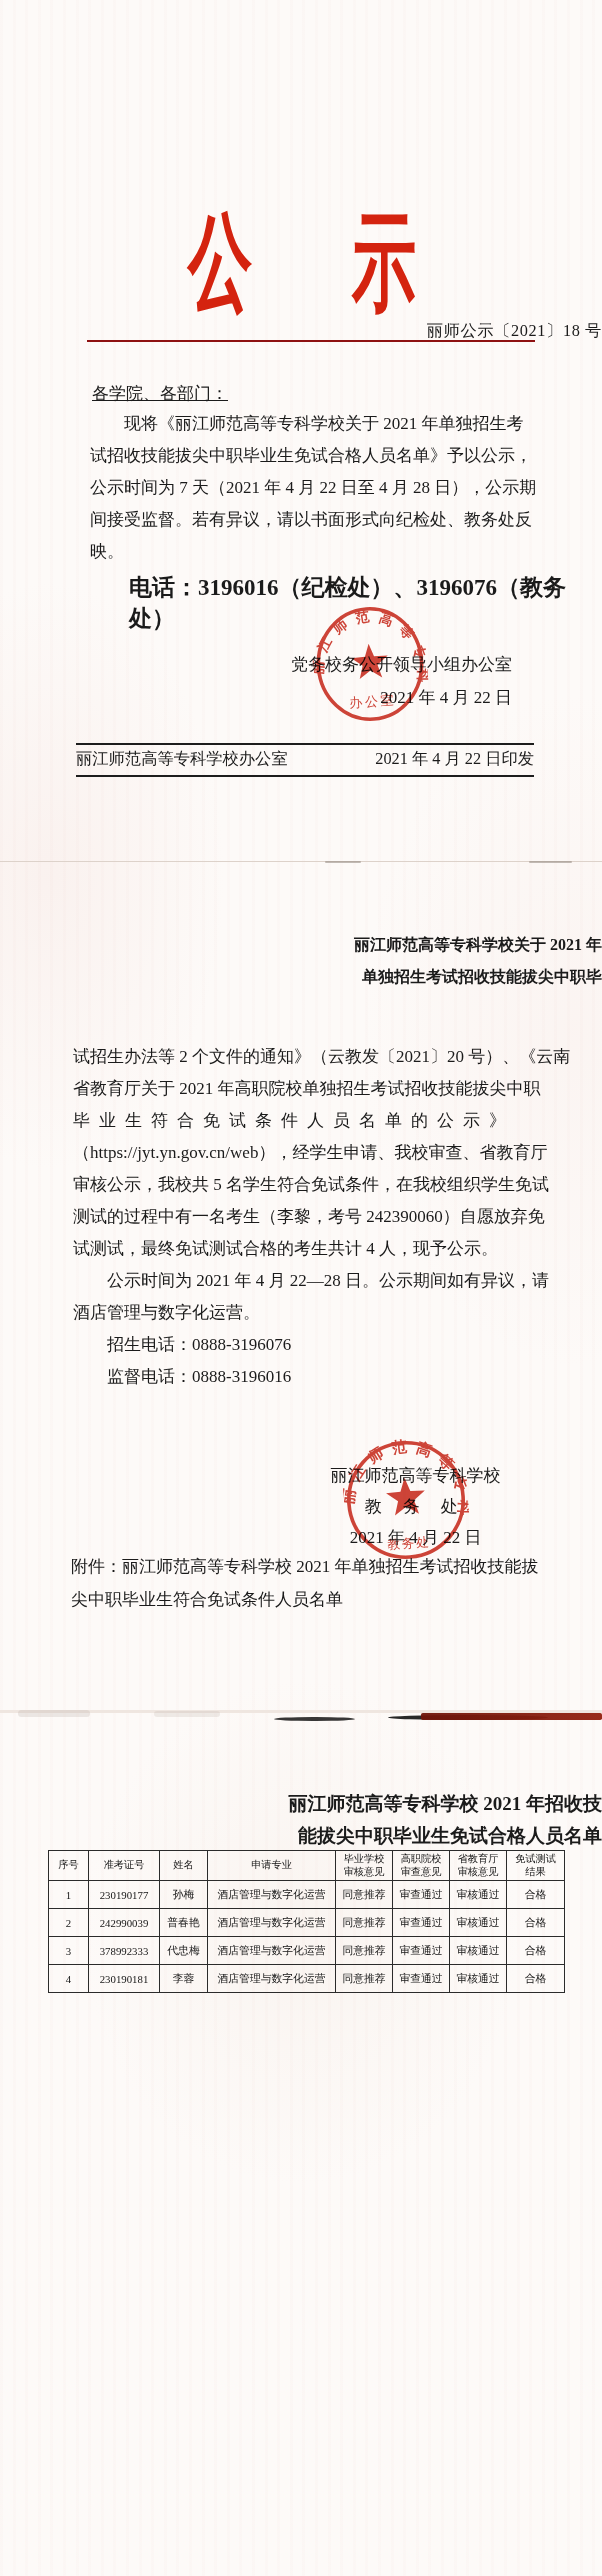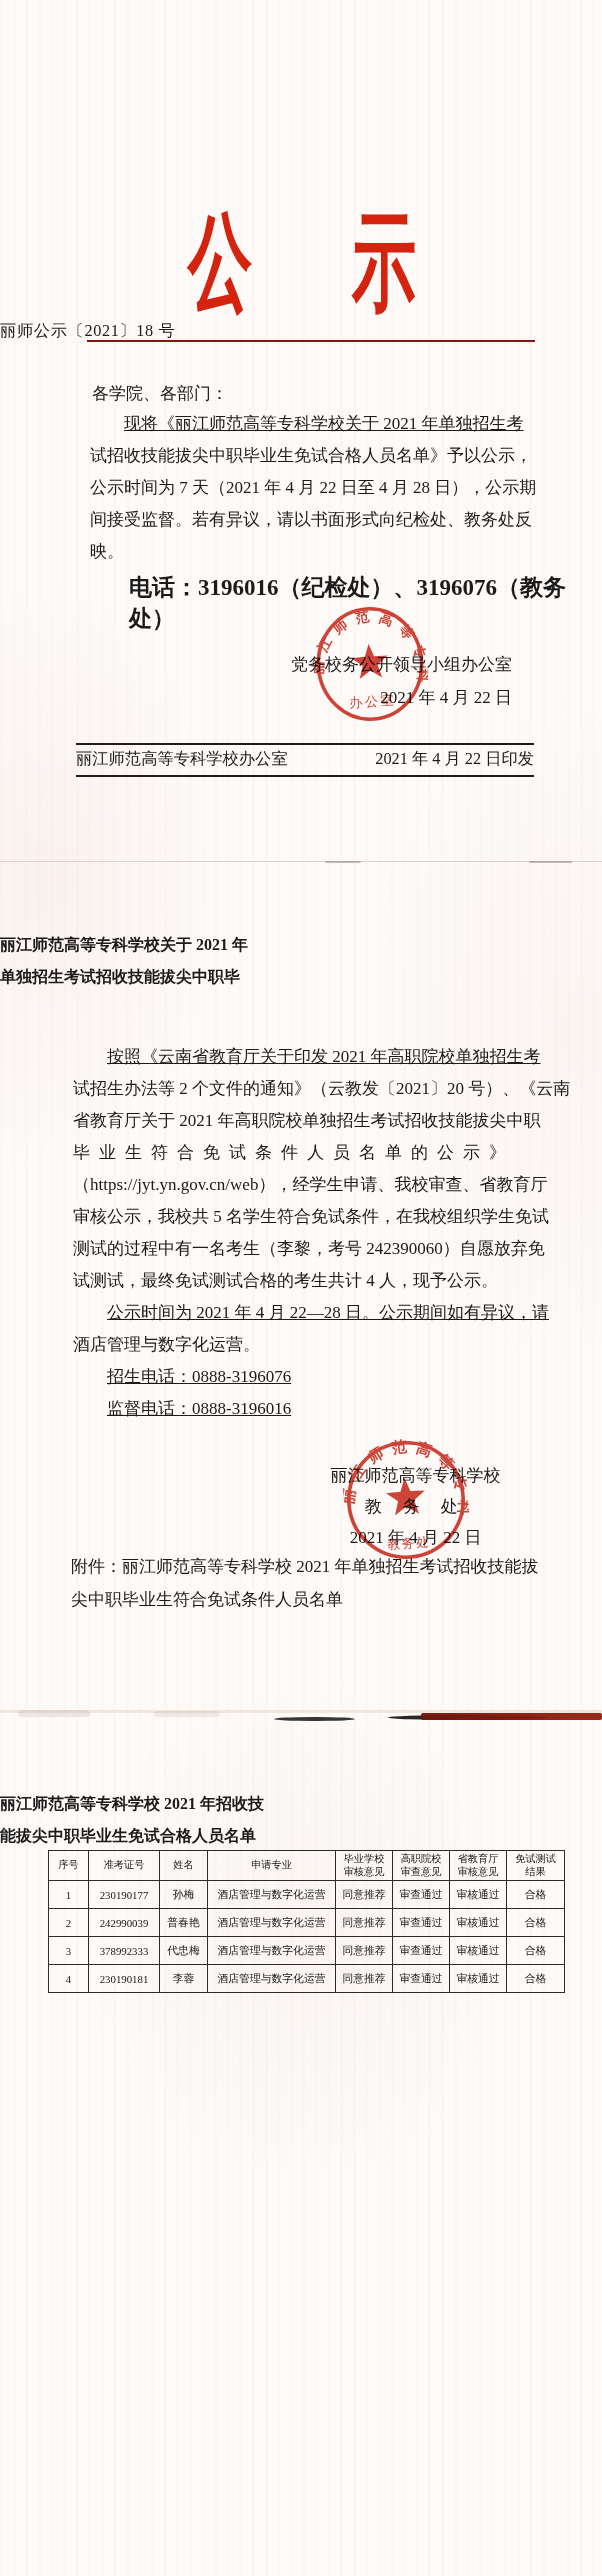--- a/index.html
+++ b/index.html
@@ -7,52 +7,52 @@
     position:relative;width:602px;height:2576px;margin:0 auto;overflow:hidden;
     background:
       repeating-linear-gradient(90deg, rgba(231,196,190,0.06) 0 3px, rgba(255,255,255,0) 3px 12.6px),
       radial-gradient(253px 421px at 8% 34%, rgba(236,203,196,0.18), rgba(255,255,255,0) 70%),
       radial-gradient(301px 482px at 95% 40%, rgba(238,210,203,0.14), rgba(255,255,255,0) 70%),
       radial-gradient(313px 361px at 50% 75%, rgba(240,228,218,0.25), rgba(255,255,255,0) 70%),
       #fdfaf8;
     font-family:"Liberation Serif","DejaVu Serif",serif;color:#1b1b1b;
   }
   .abs{position:absolute;}
-  .ctr{left:0;width:602px;text-align:left;}
+  .ctr{left:0;width:602px;text-align:right;}
   .bigchar{
     position:absolute;top:203px;width:138px;text-align:center;
     font-size:107px;line-height:120px;font-weight:bold;color:#d4230f;
     transform:scaleX(0.60);transform-origin:50% 50%;
   }
   .docnum{top:320px;font-size:16.3px;letter-spacing:0.6px;}
   .rule{top:340px;left:87px;width:448px;height:2.4px;background:#8e1111;}
-  .salut{top:382px;left:92px;font-size:17px;}
+  .salut{top:382px;left:92px;font-size:17px;text-decoration:underline;}
   .bodyblock{font-size:17px;line-height:32px;white-space:nowrap;}
-  .bodyblock .bline.indent{text-indent:34px;text-decoration:underline;}
+  .bodyblock .bline.indent{text-indent:34px;}
   .bodyblock .bline.spread{letter-spacing:9px;}
   .p1body{top:408px;left:90px;width:448px;}
   .phone{top:572px;left:129px;font-size:23px;font-weight:bold;}
   .signbox1{left:223px;width:289px;text-align:right;font-size:17px;}
   .footline{left:76px;width:458px;height:1.8px;background:#1d1d1d;}
   .footrow{top:746px;left:76px;width:458px;height:26.5px;display:flex;justify-content:space-between;align-items:center;font-size:16.3px;}
   .seam1{top:861px;left:0;width:602px;height:1.2px;background:#ddd2ca;}
   .seamdash{height:1.8px;background:#9a8f87;opacity:.6;border-radius:1.2px;}
   .p2title{top:929px;font-size:16px;font-weight:bold;line-height:32px;}
   .p2body{top:1041px;left:73px;width:470px;line-height:32px;}
   .signbox2{left:295px;width:241px;text-align:center;font-size:17px;}
   .dept{letter-spacing:8.4px;}
   .attach{top:1551px;left:71px;width:476px;line-height:32.5px;font-size:17px;white-space:nowrap;}
   .seal{position:absolute;mix-blend-mode:multiply;opacity:.87;transform:rotate(-4deg);}
   .sm-light{top:1710px;left:0;width:602px;height:3px;background:#efe6e0;}
   .sm2a{left:274px;top:1717px;width:81px;height:4.2px;background:#141414;border-radius:50%;opacity:.85;}
   .sm2b{left:388px;top:1715px;width:160px;height:5.4px;background:#111;border-radius:50%;opacity:.9;}
   .sm2c{left:421px;top:1713px;width:181px;height:6.6px;background:linear-gradient(90deg,#6f150b,#93200f);border-radius:1.8px;opacity:.95;}
   .sm2g1{left:18px;top:1710px;width:72px;height:7.2px;background:#b9aca4;opacity:.25;border-radius:3.6px;}
   .sm2g2{left:154px;top:1711px;width:66px;height:6px;background:#b9aca4;opacity:.22;border-radius:3.6px;}
-  .p3title{top:1788px;font-size:16px;font-weight:bold;line-height:32px;}
+  .p3title{top:1788px;font-size:19px;font-weight:bold;line-height:32px;}
   table.t3{position:absolute;left:48px;top:1850px;width:516px;border-collapse:collapse;table-layout:fixed;font-family:inherit;}
   .t3 th,.t3 td{border:1.2px solid #2b2b2b;text-align:center;vertical-align:middle;padding:0;white-space:pre-line;font-weight:normal;color:#151515;}
   .t3 thead tr{height:30px;}
   .t3 thead th{font-size:10.2px;line-height:12.6px;}
   .t3 tbody tr{height:28px;}
   .t3 tbody td{font-size:10.8px;}
   svg text{font-family:"Liberation Serif","DejaVu Serif",serif;}
 </style>
 </head>
 <body>
@@ -106,21 +106,20 @@
 
   <section>
     <div class="abs ctr p2title">
 
     <div>丽江师范高等专科学校关于 2021 年</div>
         <div>单独招生考试招收技能拔尖中职毕</div>
       </div>
 
     <div class="abs bodyblock p2body">
 
-    <div class="bline indent">按照《云南省教育厅关于印发 2021 年高职院校单独招生考</div>
         <div class="bline">试招生办法等 2 个文件的通知》（云教发〔2021〕20 号）、《云南</div>
         <div class="bline">省教育厅关于 2021 年高职院校单独招生考试招收技能拔尖中职</div>
         <div class="bline spread">毕业生符合免试条件人员名单的公示》</div>
         <div class="bline">（https://jyt.yn.gov.cn/web），经学生申请、我校审查、省教育厅</div>
         <div class="bline">审核公示，我校共 5 名学生符合免试条件，在我校组织学生免试</div>
         <div class="bline">测试的过程中有一名考生（李黎，考号 242390060）自愿放弃免</div>
         <div class="bline">试测试，最终免试测试合格的考生共计 4 人，现予公示。</div>
         <div class="bline indent">公示时间为 2021 年 4 月 22—28 日。公示期间如有异议，请</div>
         <div class="bline">酒店管理与数字化运营。</div>
         <div class="bline indent">招生电话：0888-3196076</div>

